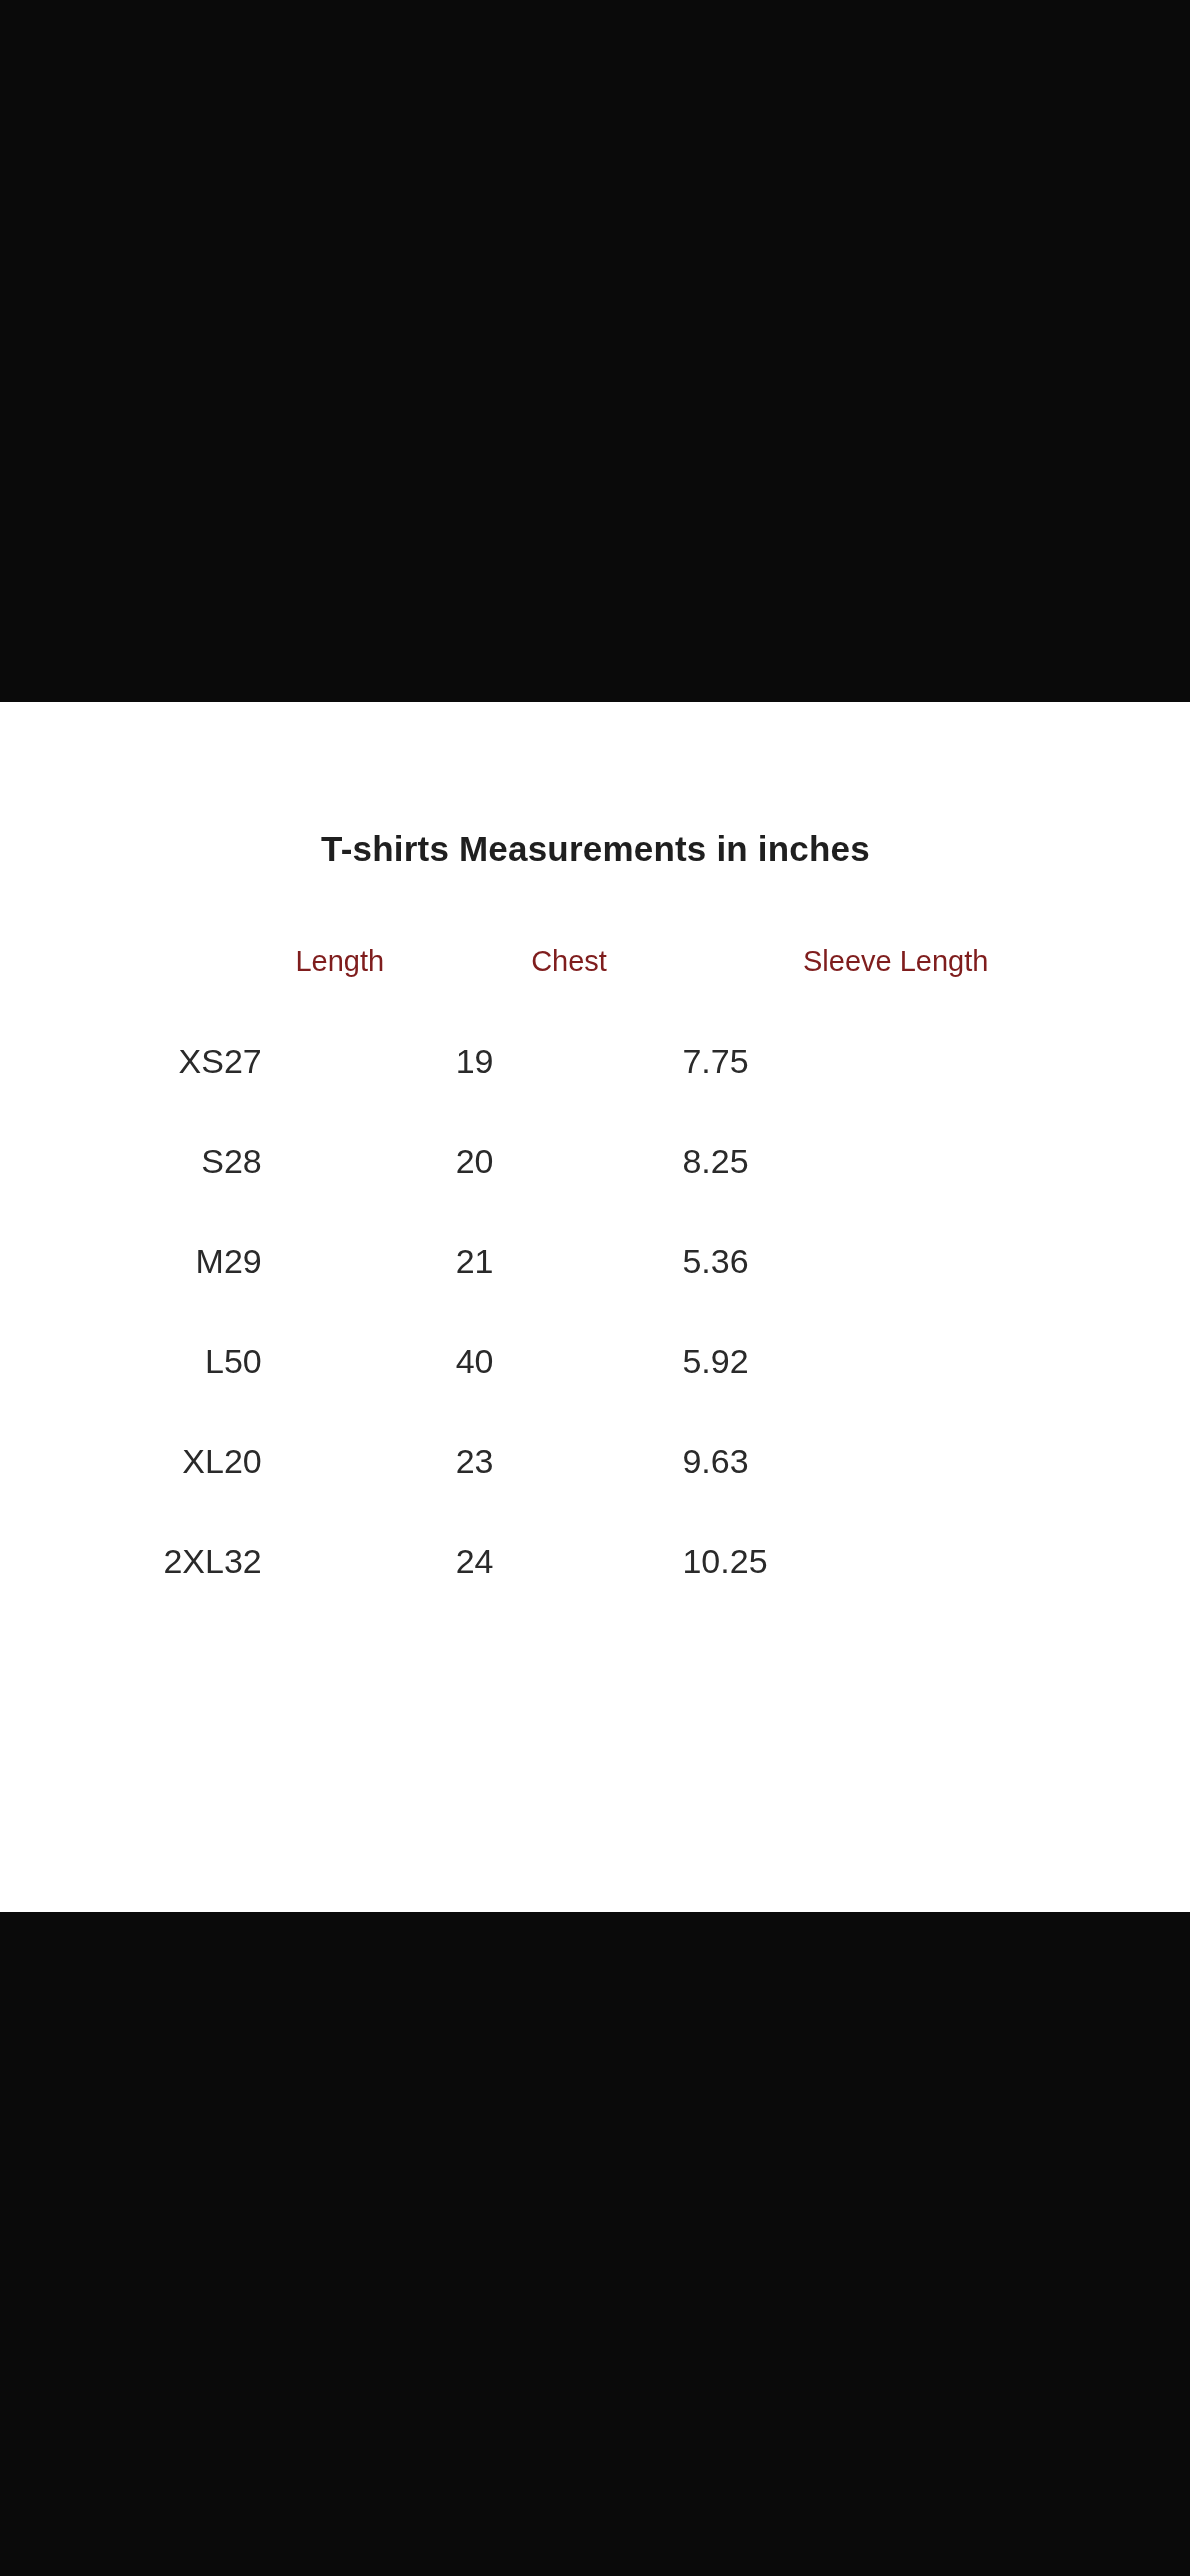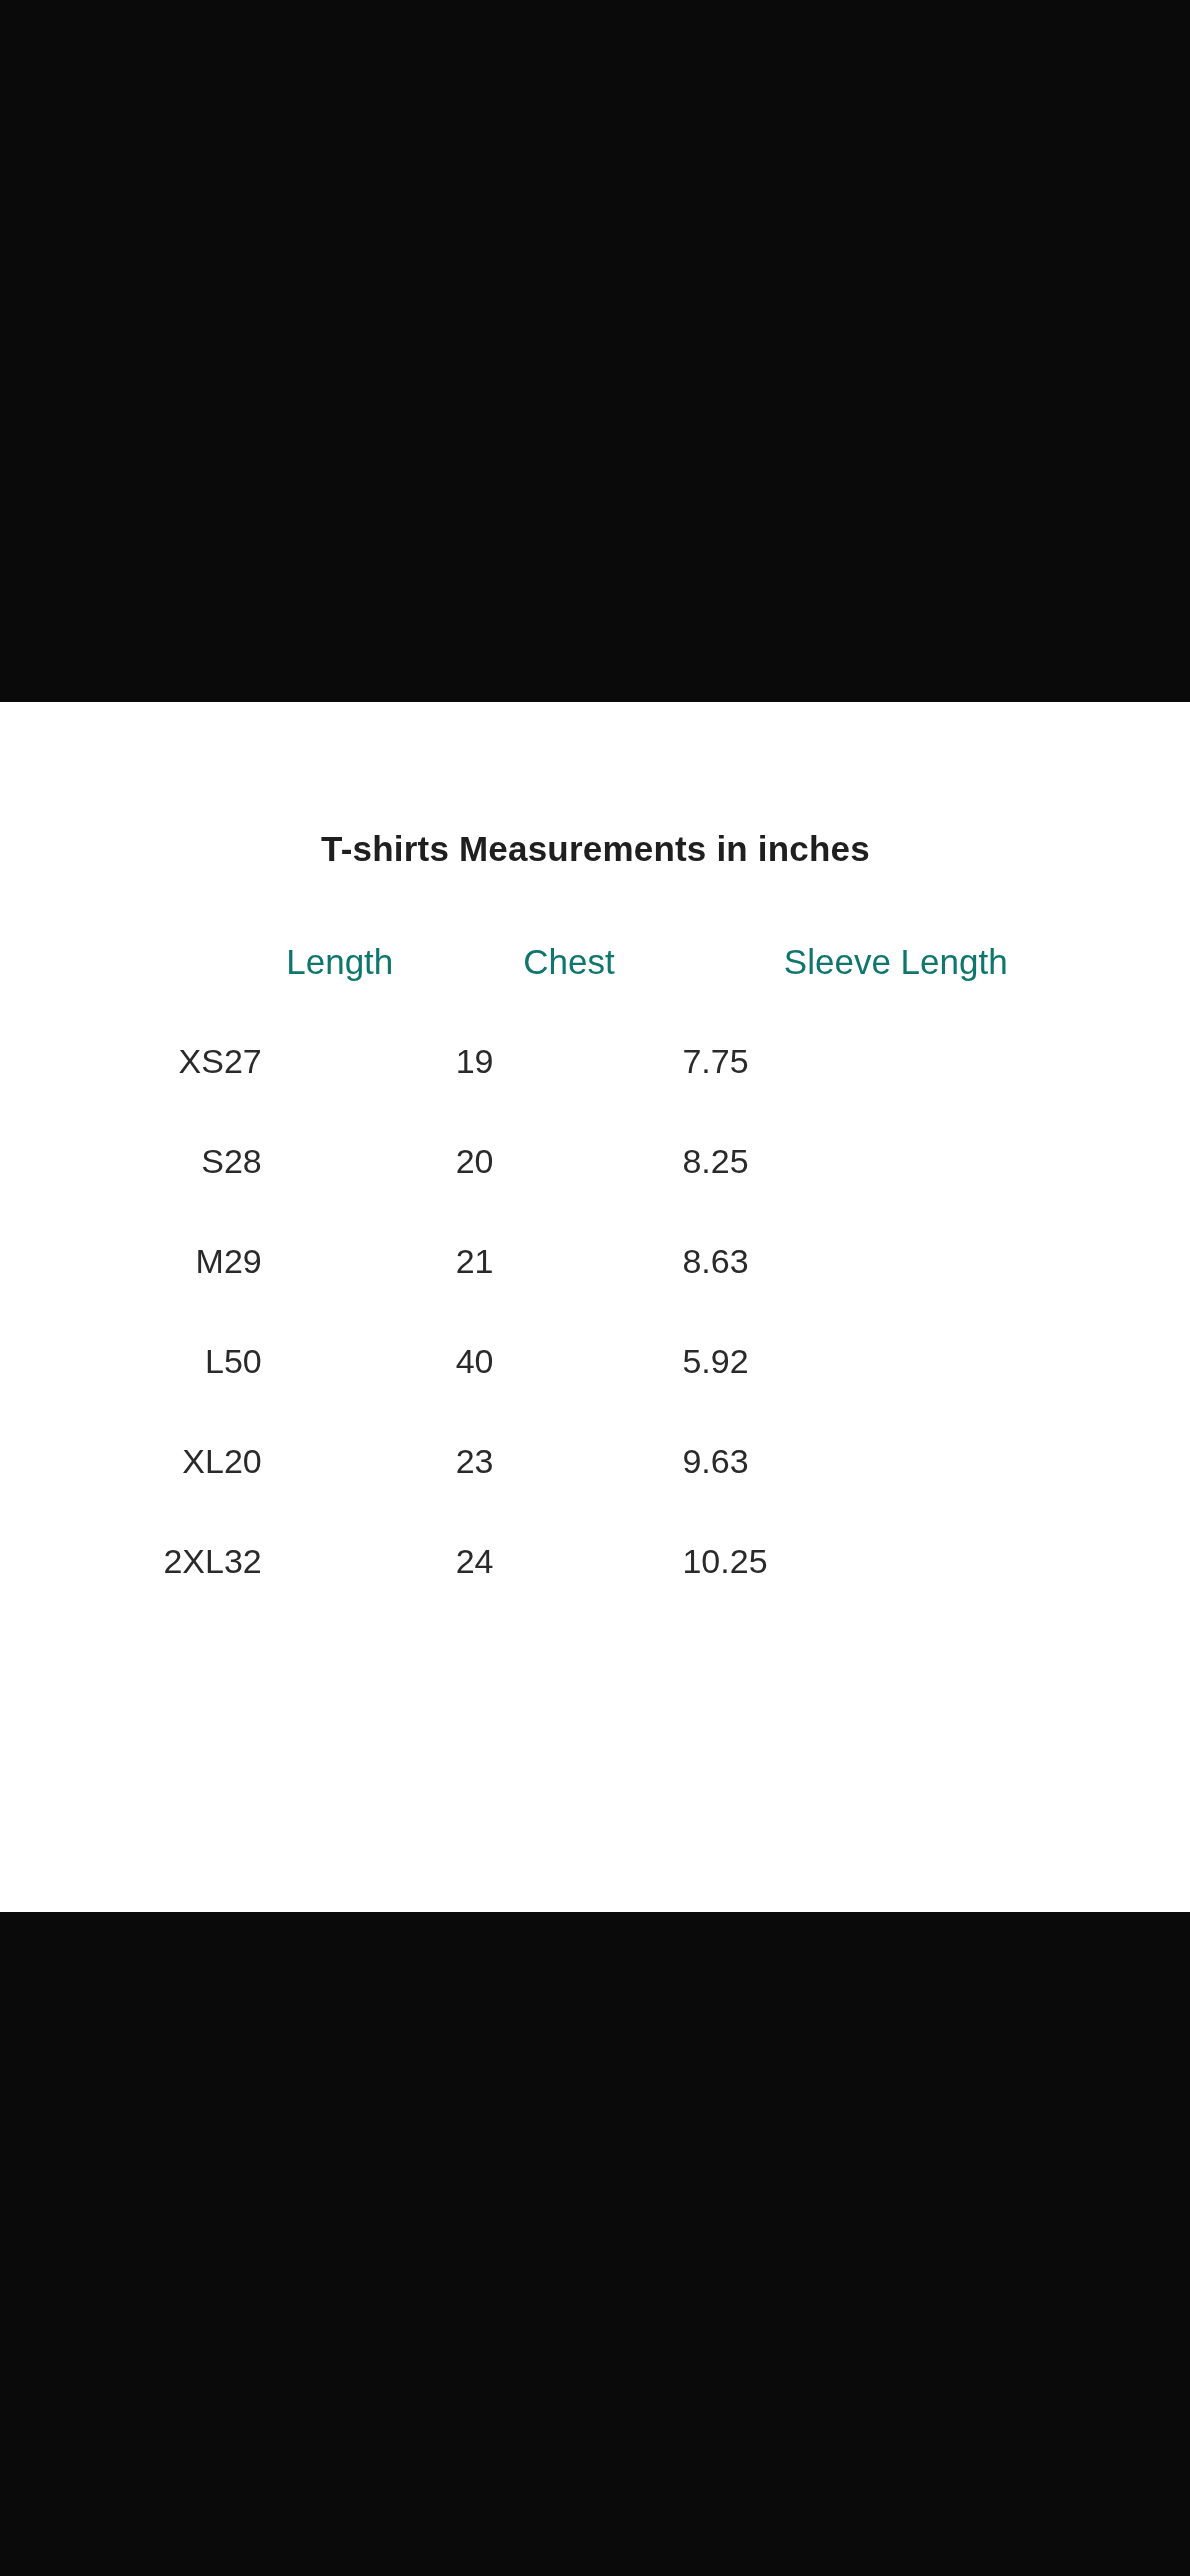--- a/index.html
+++ b/index.html
@@ -61,22 +61,22 @@
   table.size-table th,
   table.size-table td {
     font-weight: 400;
     font-size: 34px;
     padding: 0;
     height: 100px;
     vertical-align: middle;
     line-height: 1;
   }
   table.size-table thead th {
-    font-size: 35px;
-    color: #0f766e;
+    font-size: 29px;
+    color: #7f1d1d;
     text-align: center;
   }
   table.size-table thead th.corner {
     text-align: left;
   }
   table.size-table tbody th {
     text-align: right;
     font-size: 34px;
     color: #2a2a2a;
     width: 167px;
@@ -127,21 +127,21 @@
         <tr>
           <th>S</th>
           <td>28</td>
           <td>20</td>
           <td>8.25</td>
         </tr>
         <tr>
           <th>M</th>
           <td>29</td>
           <td>21</td>
-          <td>8.63</td>
+          <td>5.36</td>
         </tr>
         <tr>
           <th>L</th>
           <td>50</td>
           <td>40</td>
           <td>5.92</td>
         </tr>
         <tr>
           <th>XL</th>
           <td>20</td>

